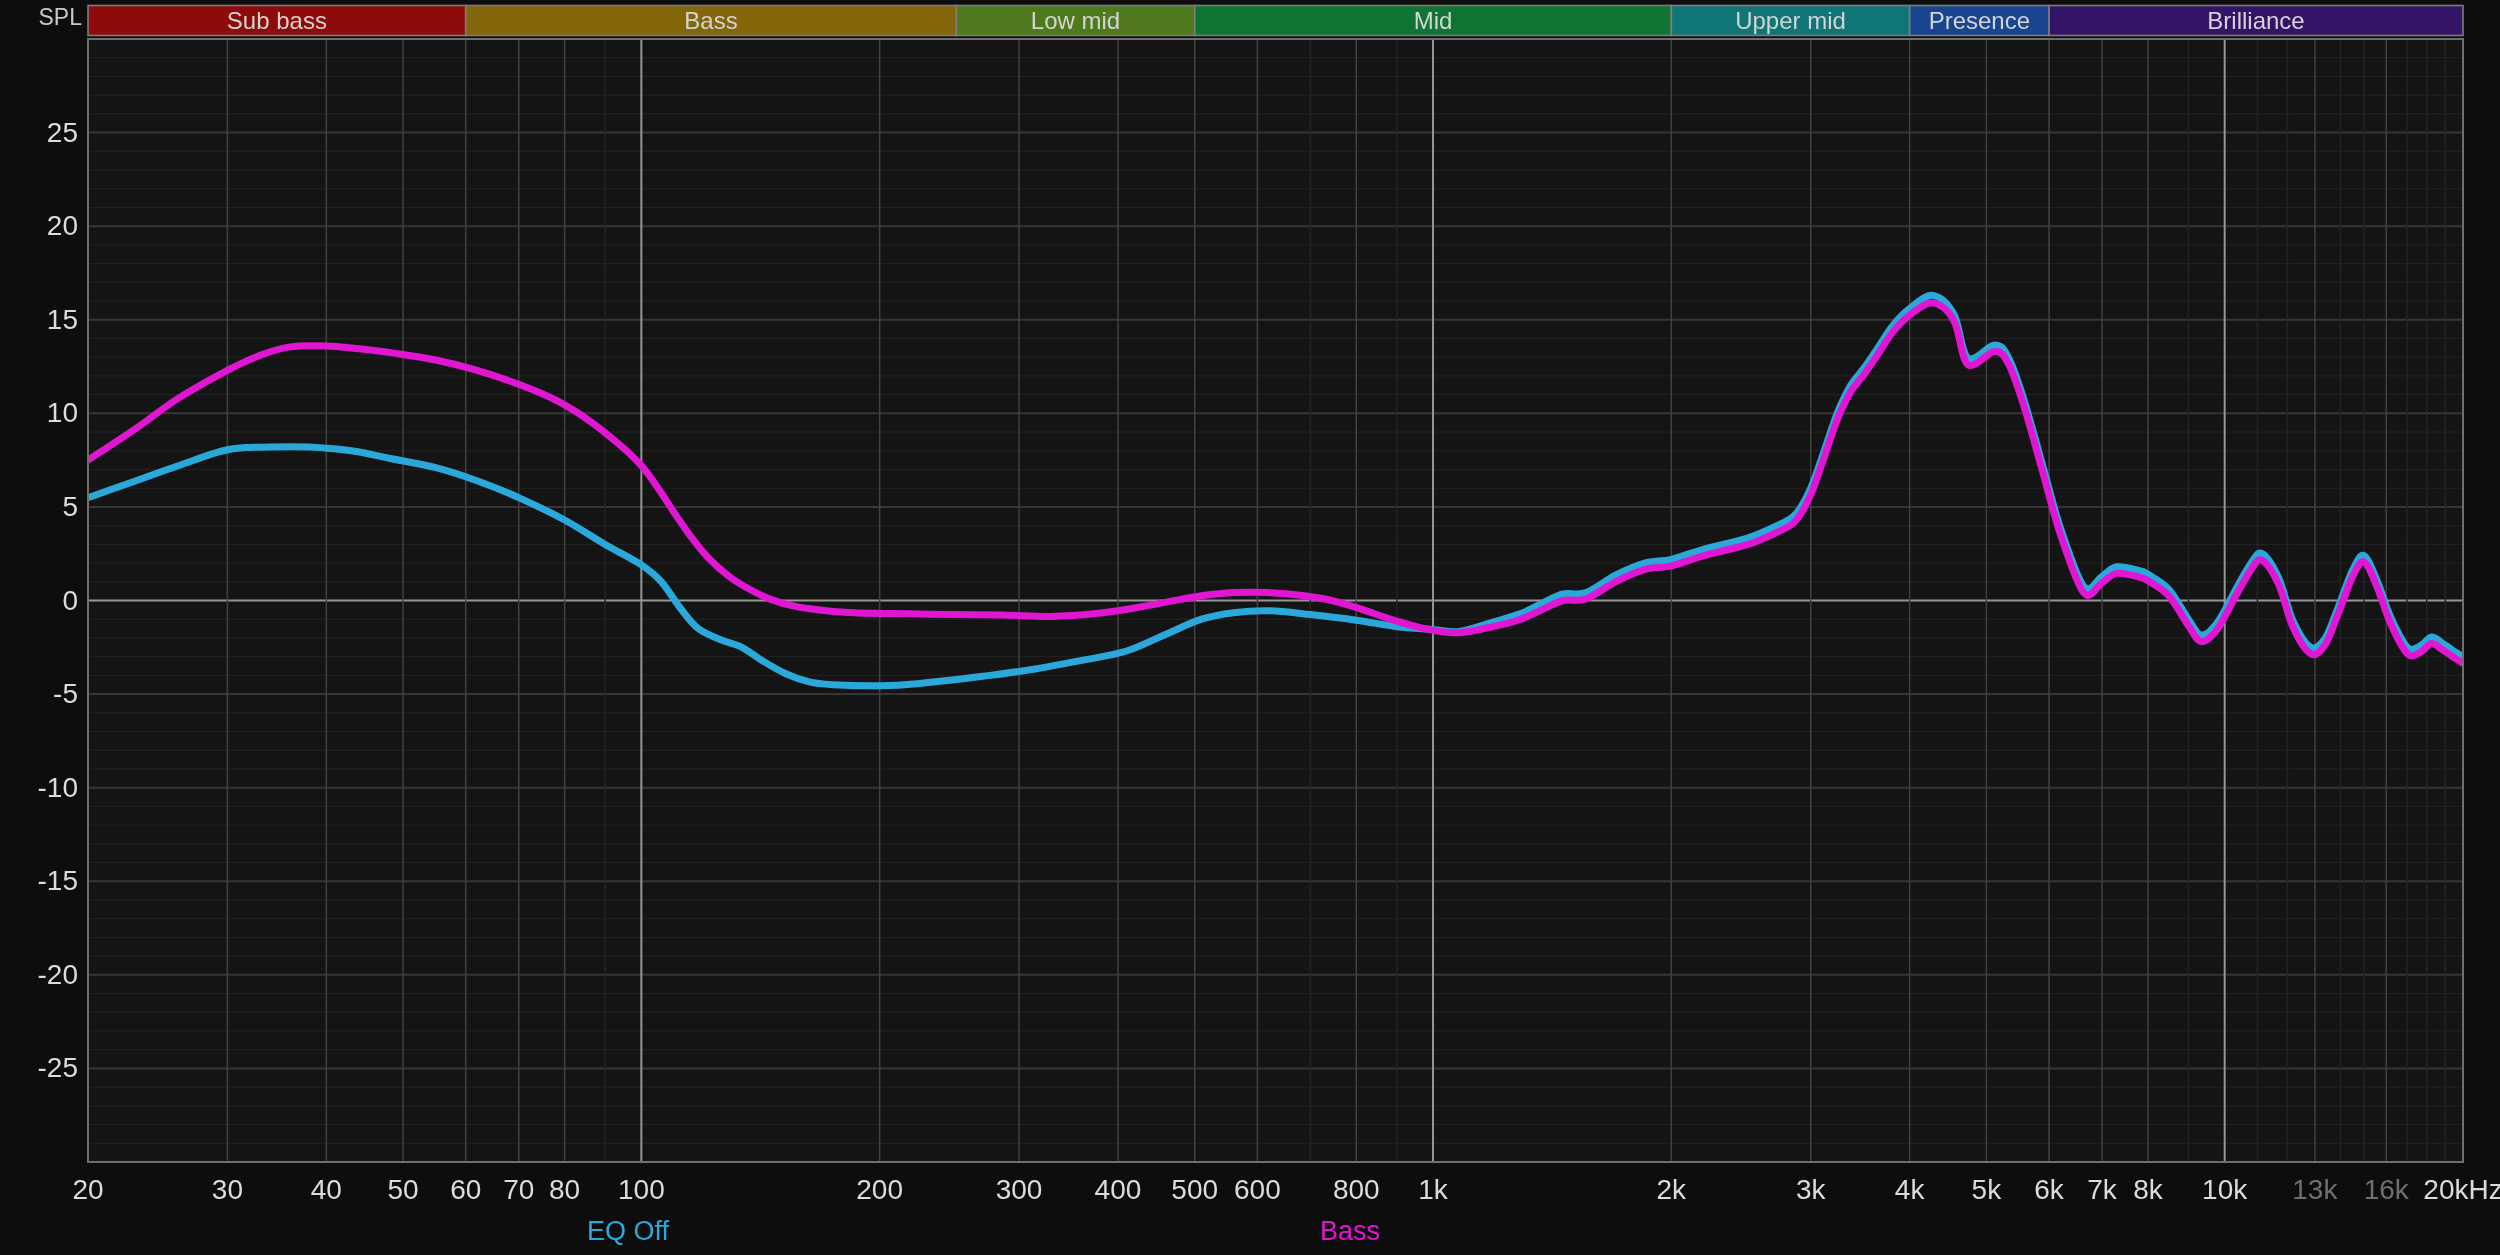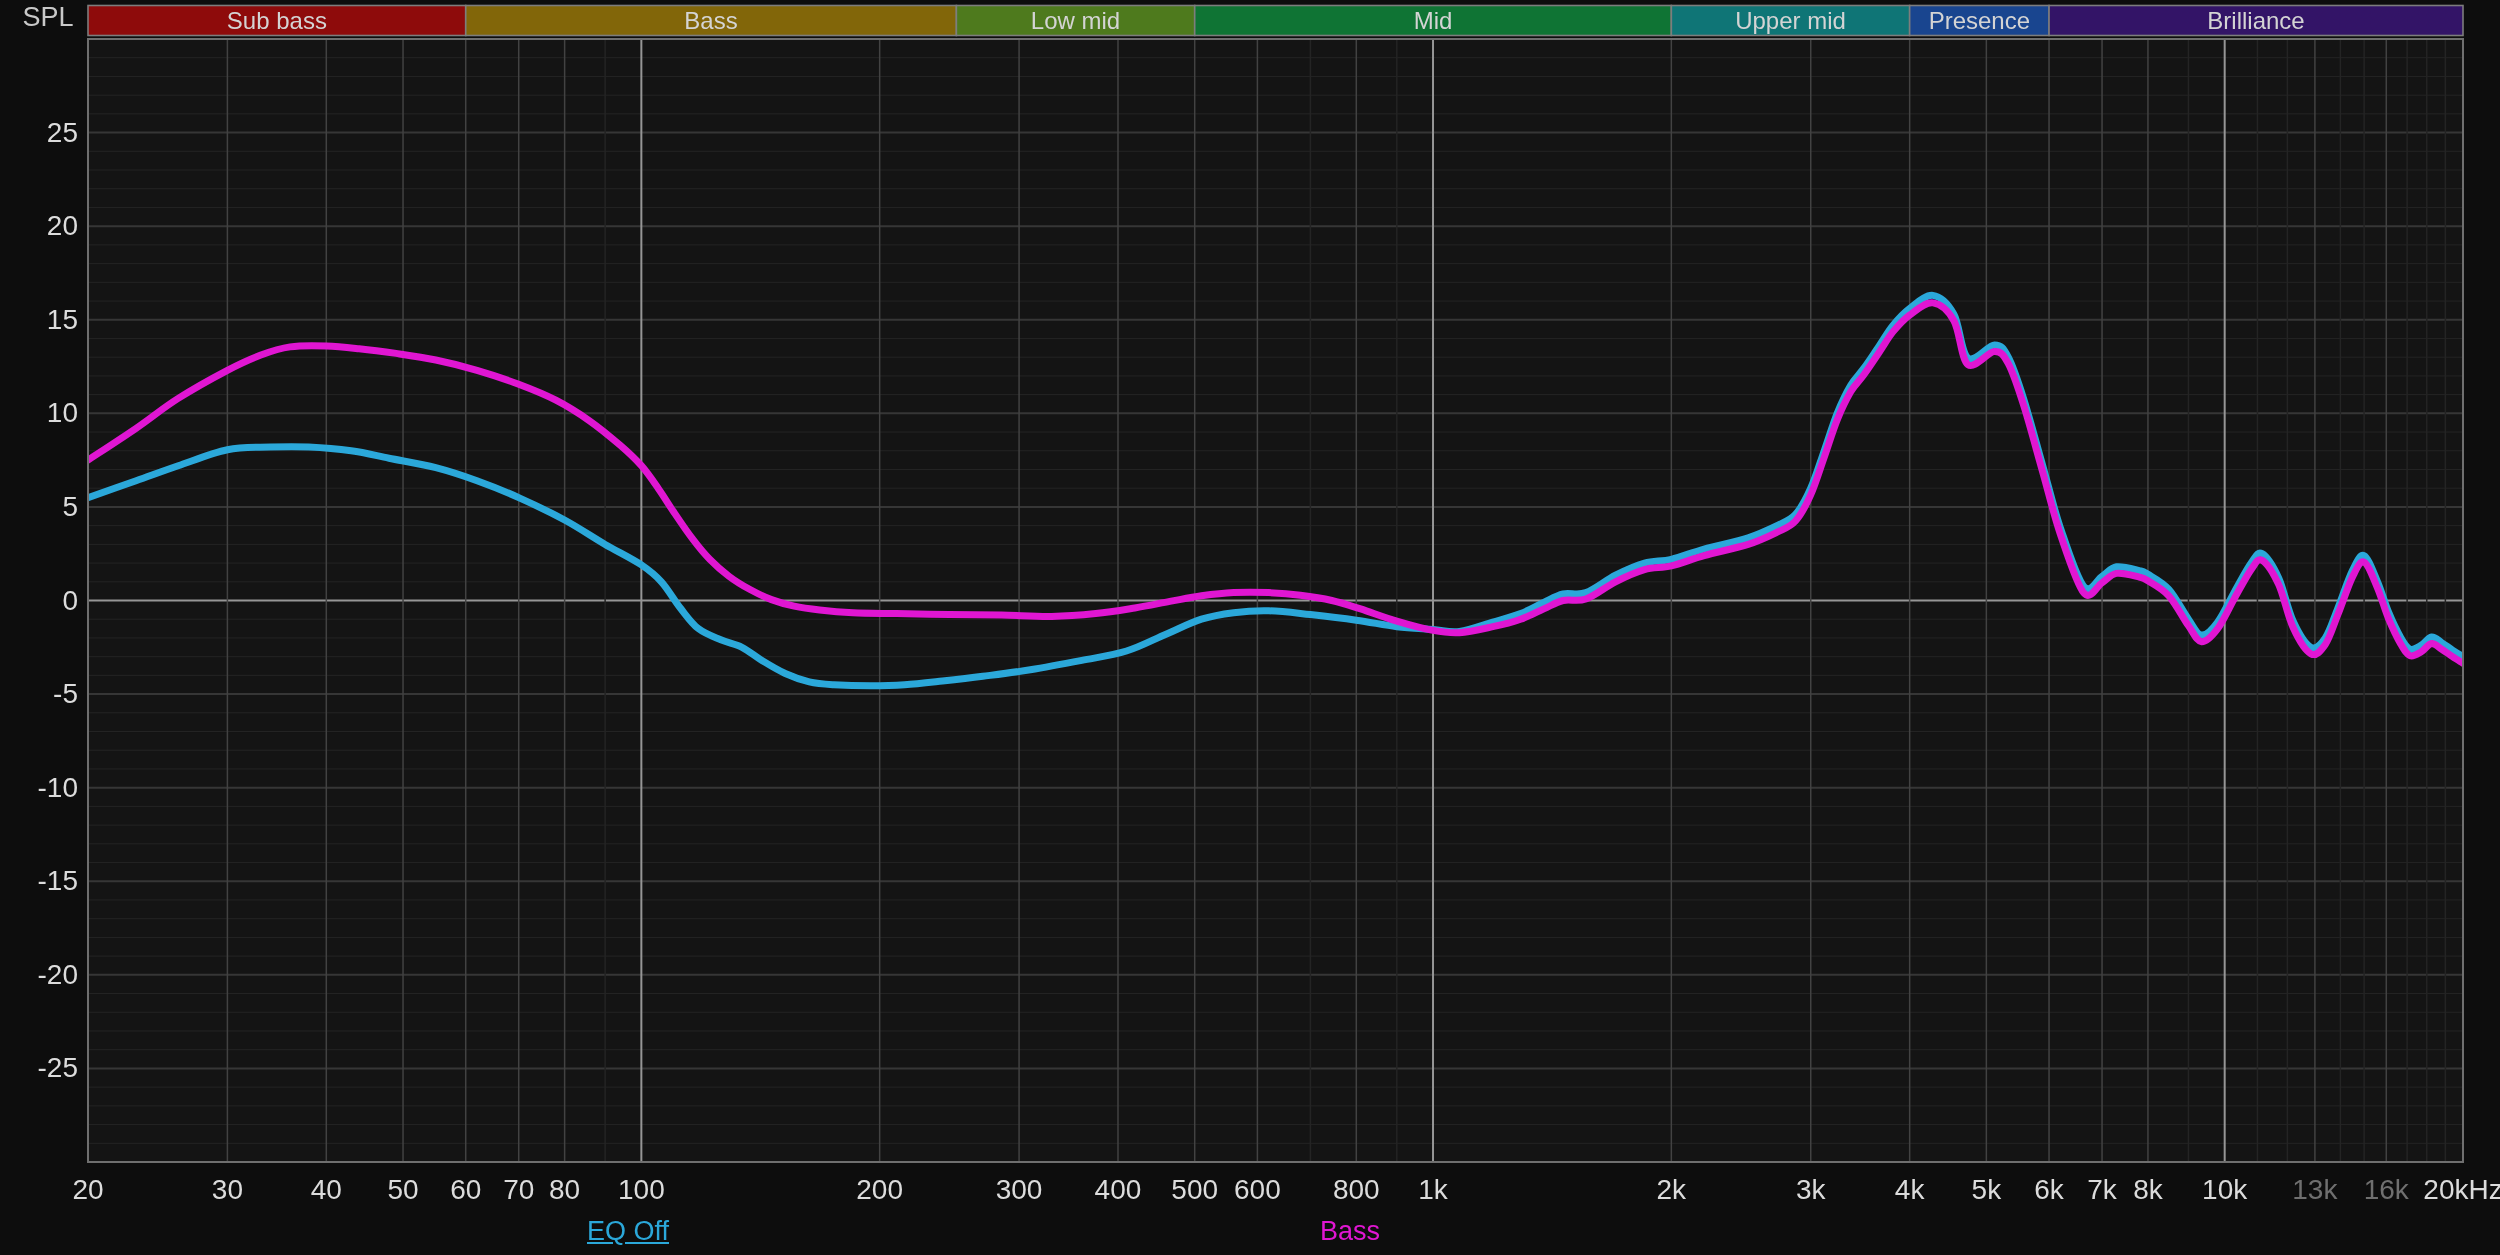--- a/index.html
+++ b/index.html
@@ -6,28 +6,28 @@
   .stage{
     position:relative;
     width:2500px;height:1255px;
     background:#0d0d0d;
     font-family:"Liberation Sans","DejaVu Sans",sans-serif;
     overflow:hidden;
   }
   #chart{position:absolute;left:0;top:0;}
   .spl{
     position:absolute;left:14px;top:2px;width:68px;
-    text-align:center;font-size:27px;line-height:30px;color:#c9c9c9;
+    text-align:right;font-size:23px;line-height:30px;color:#c9c9c9;
   }
   .legend-item{
     position:absolute;top:1214px;height:34px;line-height:34px;
     transform:translateX(-50%);
     font-size:27px;white-space:nowrap;cursor:pointer;
   }
-  #legend-0{left:628px;text-decoration:underline;}
+  #legend-0{left:628px;}
   #legend-1{left:1350px;}
   svg text{font-family:"Liberation Sans","DejaVu Sans",sans-serif;}
 </style>
 </head>
 <body>
 
 <div class="stage">
   <div class="spl">SPL</div>
   <svg id="chart" width="2500" height="1255" viewBox="0 0 2500 1255">
       <rect x="88" y="39" width="2375" height="1123" fill="#141414"></rect>

